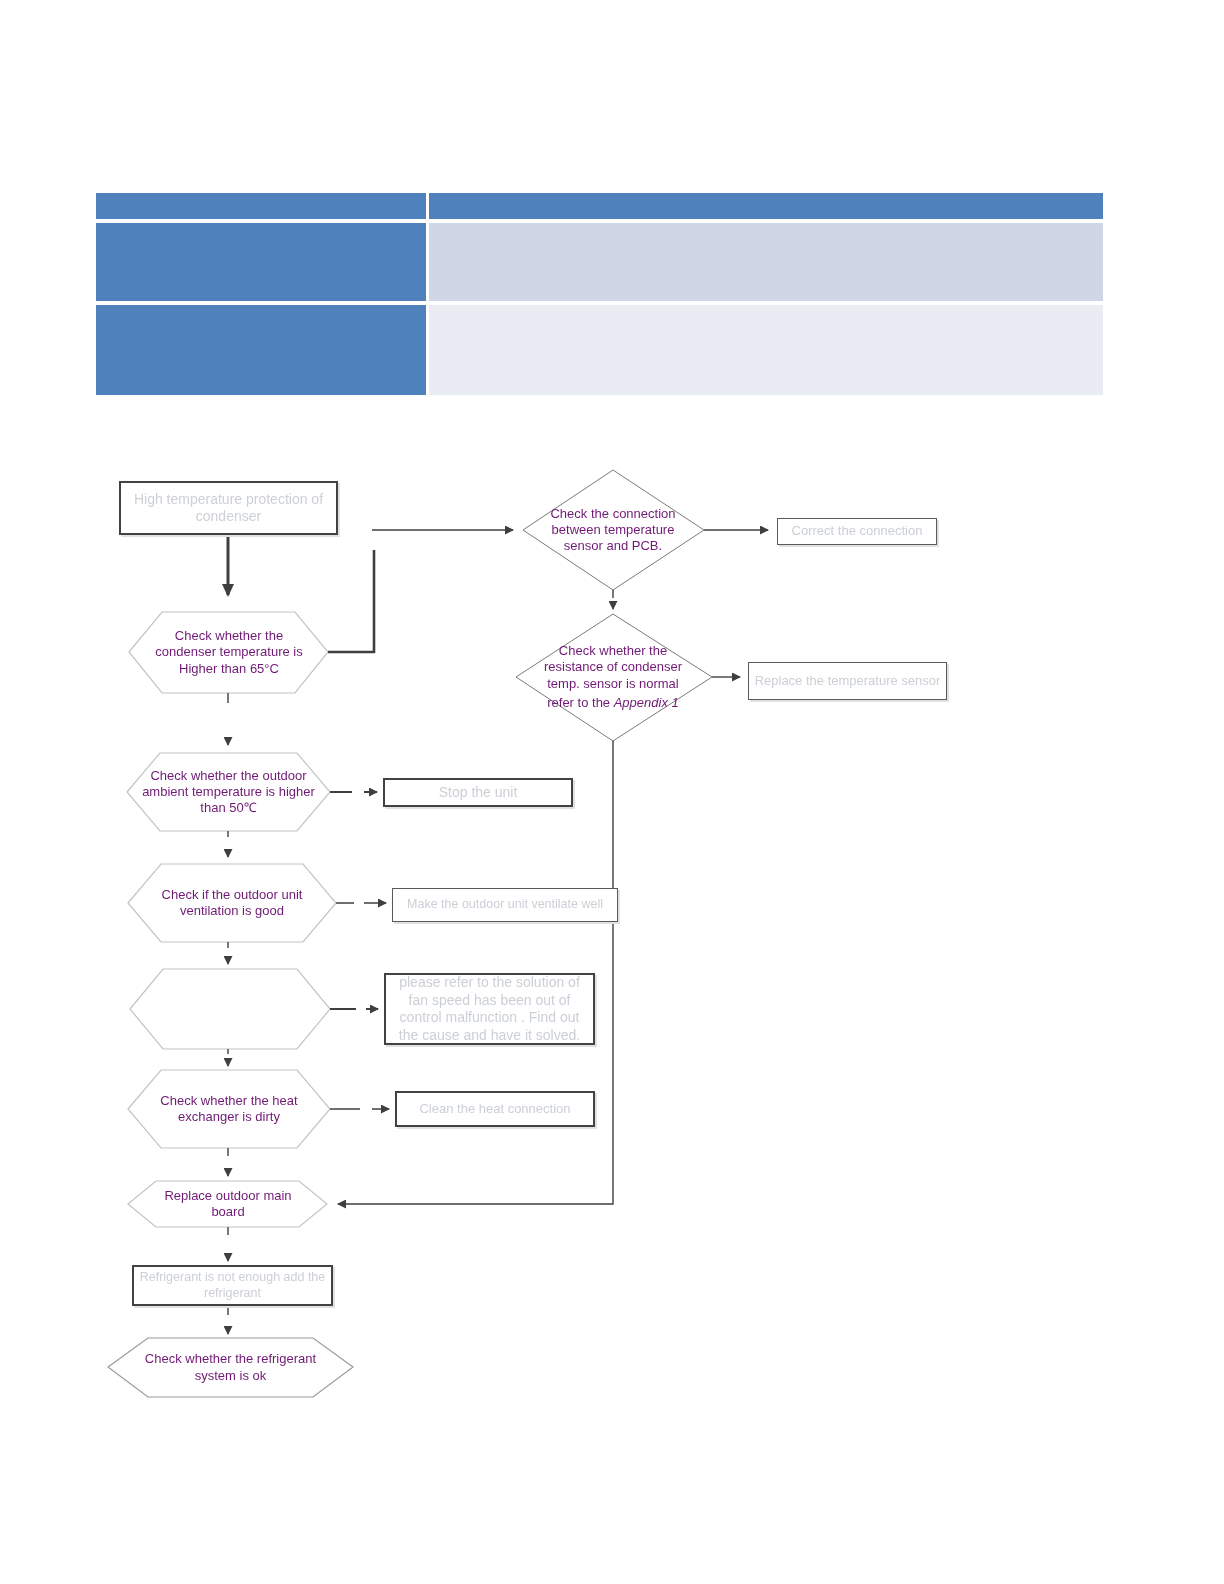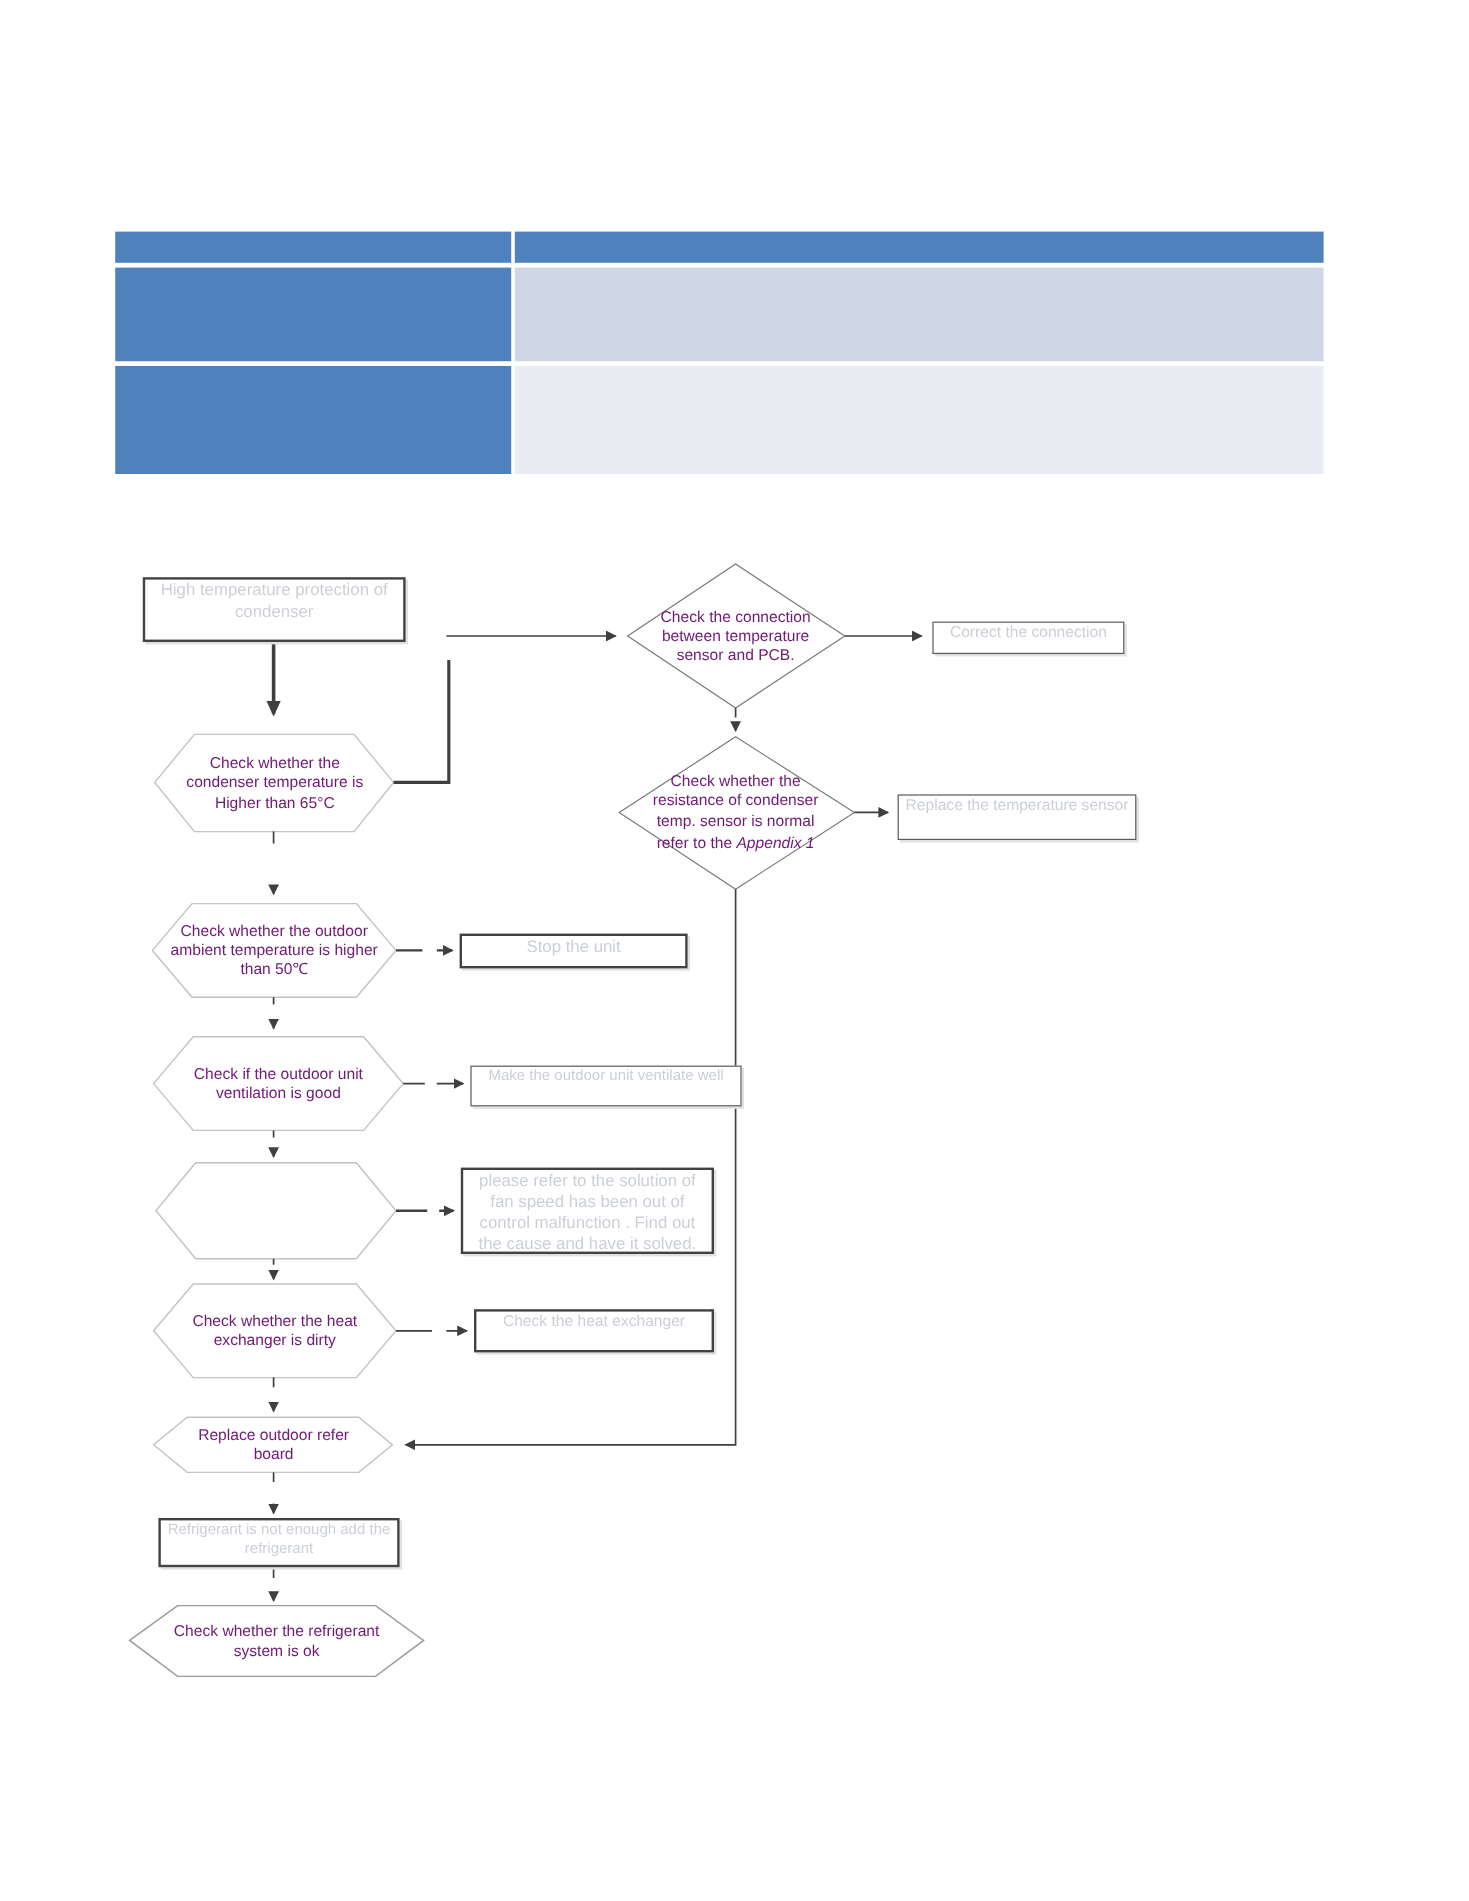--- a/index.html
+++ b/index.html
@@ -14,21 +14,21 @@
   .c-blue{background:#4f81bd;}
   .c-band1{background:#cfd7e6;}
   .c-band2{background:#e9ecf3;}
   .h26{height:26px;} .h78{height:78px;} .h90{height:90px;}
 
   
   .wires{position:absolute;left:0;top:0;width:1224px;height:1584px;}
   .shape-text{position:absolute;display:flex;align-items:center;justify-content:center;
               text-align:center;color:#701a75;font-size:13px;line-height:1.25;}
   .rbox{position:absolute;background:#ffffff;border:2px solid #424242;
-        box-shadow:2px 2px 0 #dfe1e5;display:flex;align-items:flex-start;justify-content:center;
+        box-shadow:2px 2px 0 #dfe1e5;display:flex;align-items:center;justify-content:center;
         text-align:center;color:#cbcfd6;font-size:13px;line-height:1.25;box-sizing:border-box;}
   .rbox.light{border-color:#5a5a5a;border-width:1.5px;}
   .start-box{font-size:14px;color:#cdd0d5;}
   .nowrap{white-space:nowrap;}
   .note-italic{font-style:italic;}
 </style>
 </head>
 <body>
 
 <div class="page">
@@ -131,21 +131,21 @@
 
   <div class="rbox light nowrap" style="left:392px;top:888px;width:226px;height:34px;font-size:12.5px;">
     <span>Make the outdoor unit ventilate well</span>
   </div>
 
   <div class="rbox" style="left:384px;top:973px;width:211px;height:72px;font-size:14px;">
     <span style="width:201px;">please refer to the solution of fan speed has been out of control malfunction . Find out the cause and have it solved.</span>
   </div>
 
   <div class="rbox nowrap" style="left:395px;top:1091px;width:200px;height:36px;">
-    <span>Check the heat exchanger</span>
+    <span>Clean the heat connection</span>
   </div>
 
   <div class="rbox" style="left:132px;top:1265px;width:201px;height:41px;font-size:12.5px;">
     <span style="width:190px;">Refrigerant is not enough add the refrigerant</span>
   </div>
 
   <div class="shape-text" style="left:139px;top:612px;width:180px;height:81px;">
     <span style="width:162px;">Check whether the condenser temperature is Higher than 65°C</span>
   </div>
 
@@ -165,20 +165,20 @@
   <div class="shape-text" style="left:141px;top:864px;width:182px;height:78px;">
     <span style="width:165px;">Check if the outdoor unit ventilation is good</span>
   </div>
 
 
   <div class="shape-text" style="left:138px;top:1070px;width:182px;height:78px;">
     <span style="width:152px;">Check whether the heat exchanger is dirty</span>
   </div>
 
   <div class="shape-text" style="left:153px;top:1181px;width:150px;height:46px;">
-    <span style="width:145px;">Replace outdoor refer board</span>
+    <span style="width:145px;">Replace outdoor main board</span>
   </div>
 
   <div class="shape-text" style="left:128px;top:1338px;width:205px;height:59px;">
     <span style="width:200px;">Check whether the refrigerant system is ok</span>
   </div>
 
 </div>
 
 </body></html>

